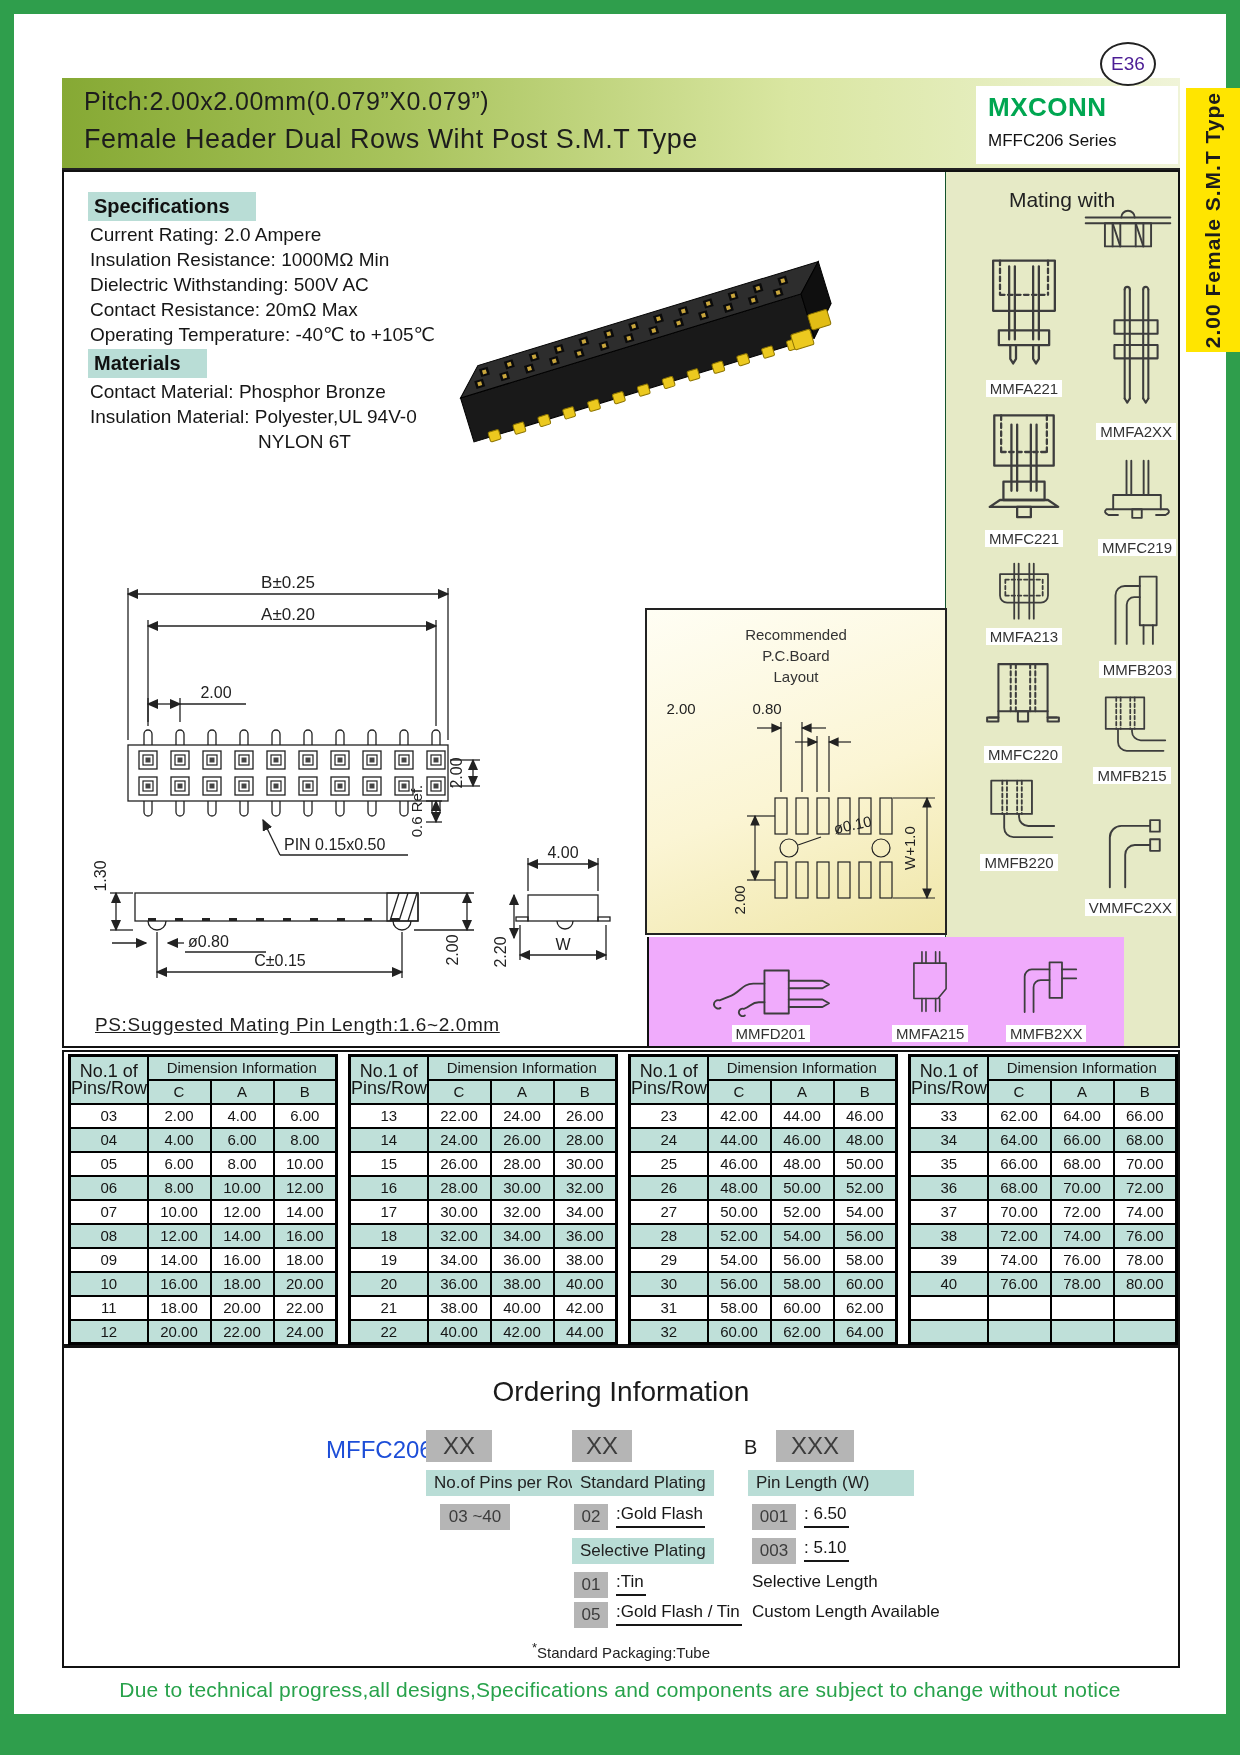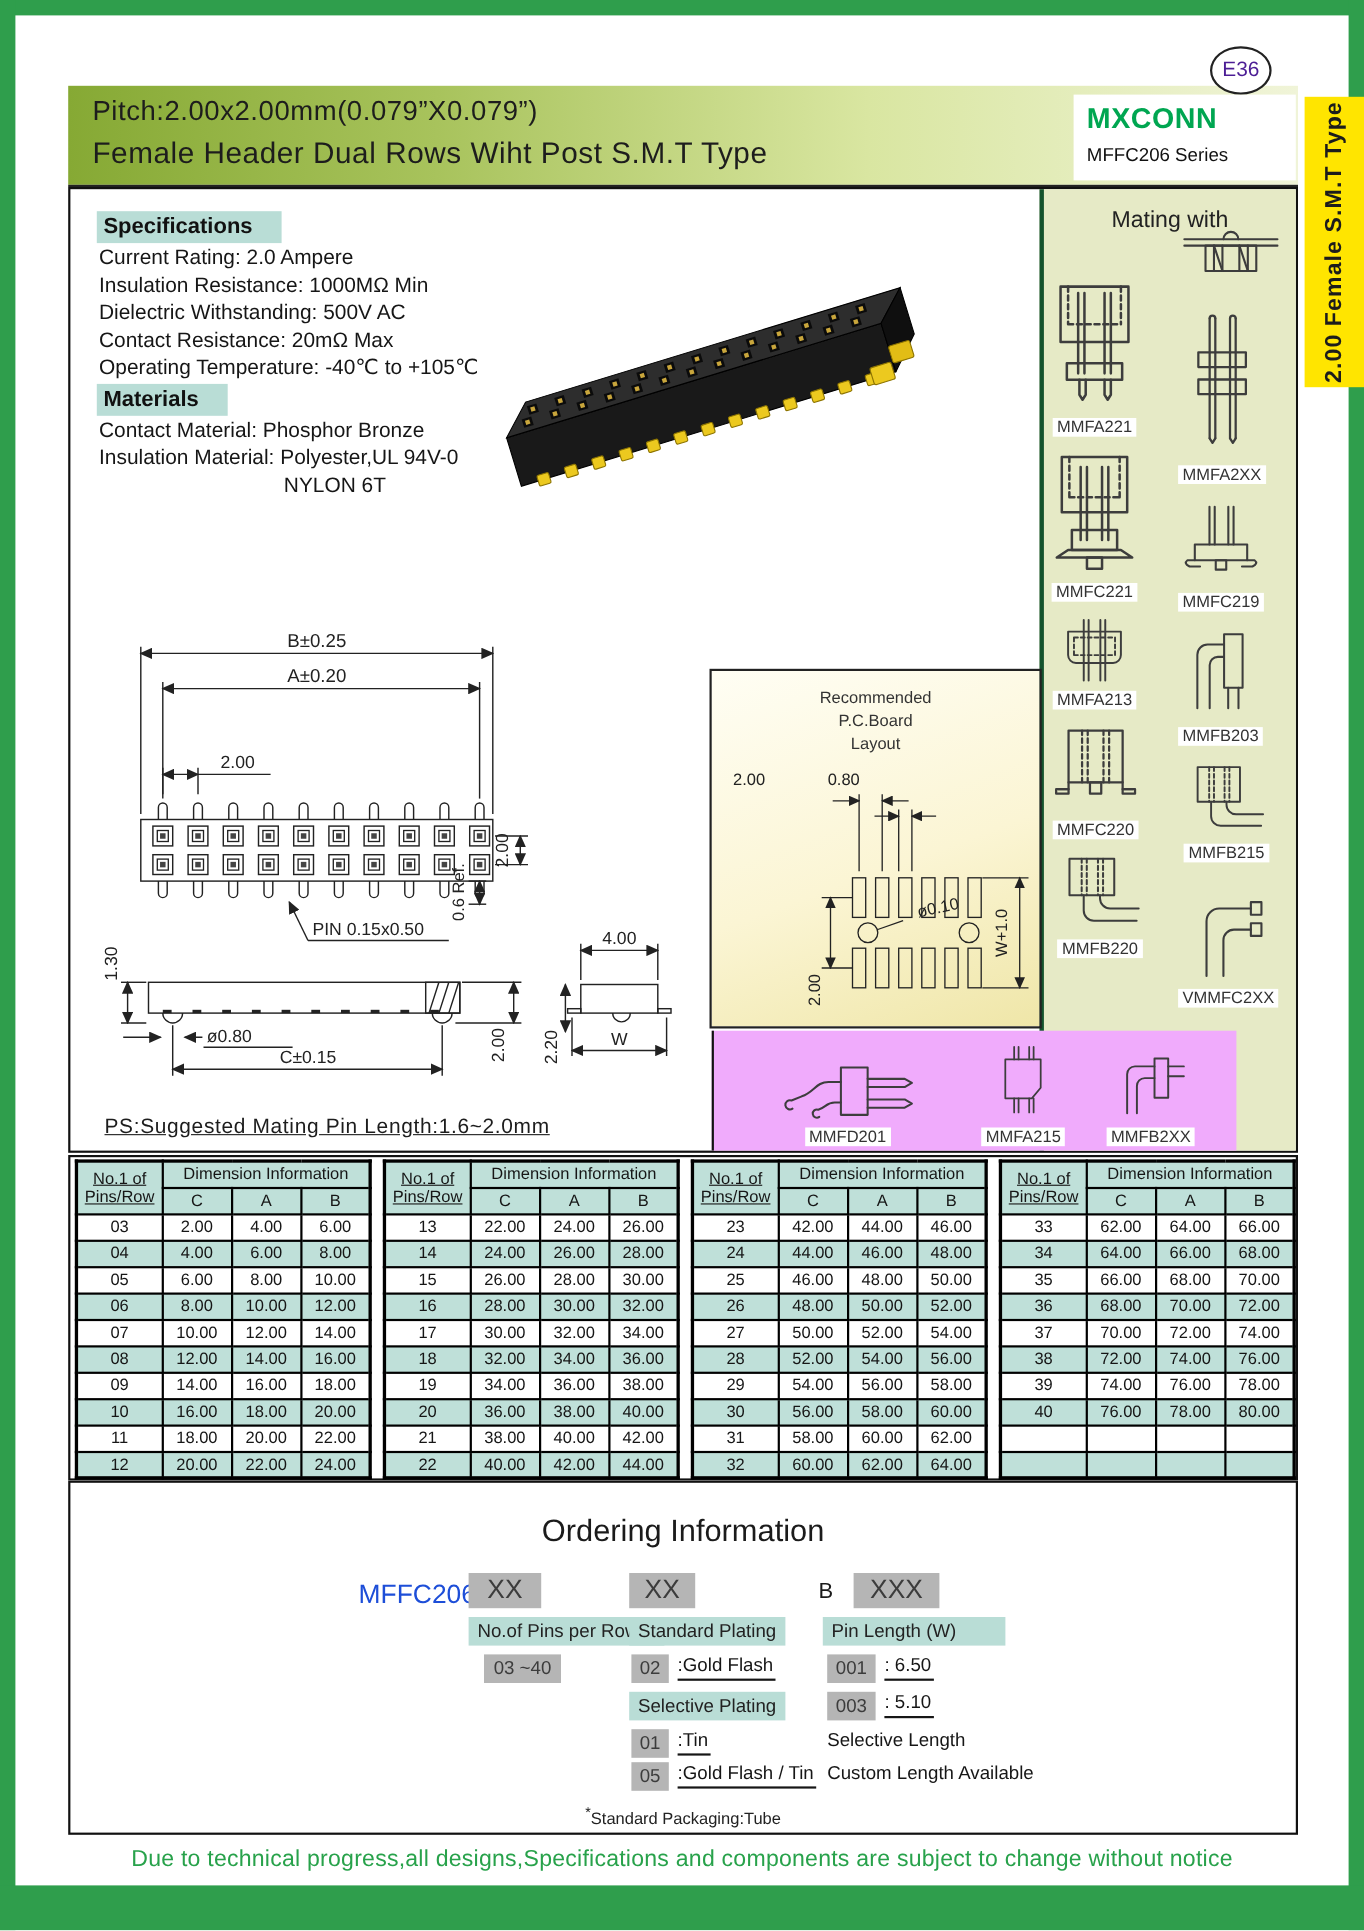--- a/index.html
+++ b/index.html
@@ -46,27 +46,27 @@
   .spec-lines { left:90px; top:222px; }
   .mat-lines  { left:90px; top:379px; }
   .spec-lines div, .mat-lines div { height:25px; line-height:25px; }
   .mat-lines div:nth-child(3) { padding-left:168px; }
 
   
   .product { position:absolute; left:458px; top:230px; z-index:2; }
 
   
   .mating-a { position:absolute; left:945px; top:172px; width:233px; height:874px;
-    background:#e6eac6; border-left:4px solid #14532d; z-index:2; }
+    background:#e6eac6; border-left:1px solid #14532d; z-index:2; }
   .mating-b { position:absolute; left:647px; top:937px; width:477px; height:109px; background:#f0abfc;
     border-left:2px solid #111; display:flex; align-items:flex-end; justify-content:space-evenly;
     padding-bottom:4px; z-index:2; }
   .mating-title { position:absolute; left:0; top:16px; width:100%; text-align:center;
     font-size:21px; color:#222; }
-  .mcol { position:absolute; display:flex; flex-direction:column; align-items:flex-start; }
+  .mcol { position:absolute; display:flex; flex-direction:column; align-items:flex-end; }
   .mcol-left  { left:6px;  top:76px; width:112px; gap:13px; }
   .mcol-right { left:122px; top:34px; width:108px; gap:15px; }
   .m-item { display:flex; flex-direction:column; align-items:center; }
   .m-label { background:#fff; padding:0 4px; font-size:15px; color:#333; margin-top:4px; white-space:nowrap; }
   .m-draw svg { display:block; }
   .mcol-left  .m-item:nth-child(1) .m-draw svg { height:128px; width:80px; }
   .mcol-left  .m-item:nth-child(2) .m-draw svg { height:116px; width:80px; }
   .mcol-left  .m-item:nth-child(3) .m-draw svg { height:64px;  width:80px; }
   .mcol-left  .m-item:nth-child(4) .m-draw svg { height:84px;  width:82px; }
   .mcol-left  .m-item:nth-child(5) .m-draw svg { height:74px;  width:90px; }
@@ -100,21 +100,21 @@
     border:2px solid #111; background:#fff; z-index:2; }
   .dim-table { position:absolute; top:2px; border-collapse:collapse; table-layout:fixed; width:270px;
     border:3px solid #000; }
   .dim-table[data-group="0"] { left:4px; }
   .dim-table[data-group="1"] { left:284px; }
   .dim-table[data-group="2"] { left:564px; }
   .dim-table[data-group="3"] { left:844px; }
   .dim-table th, .dim-table td { border:2px solid #000; text-align:center; font-size:15px;
     height:24px; padding:0; color:#161616; font-weight:normal; }
   .dim-table th { background:#bfe0d9; }
-  .dim-table .th-pins { width:78px; font-size:15px; line-height:17px;text-decoration:underline; }
+  .dim-table .th-pins { width:78px; font-size:18px; line-height:17px; }
   .dim-table tbody tr:nth-child(even) td { background:#bfe0d9; }
 
   
   .ordering-box { position:absolute; left:62px; top:1346px; width:1118px; height:322px;
     border:2px solid #111; background:#fff; z-index:2; }
   .ord-title { position:absolute; left:0; top:28px; width:100%; text-align:center; font-size:28px; color:#1b1b1b; }
   .ord-prefix { position:absolute; left:262px; top:88px; font-size:24px; color:#1d4ed8; }
   .gray-box { position:absolute; background:#b5b5b5; color:#3c3c3c; display:flex; align-items:center;
     justify-content:center; font-size:24px; }
   .gb1 { left:362px; top:82px; width:66px; height:32px; }

